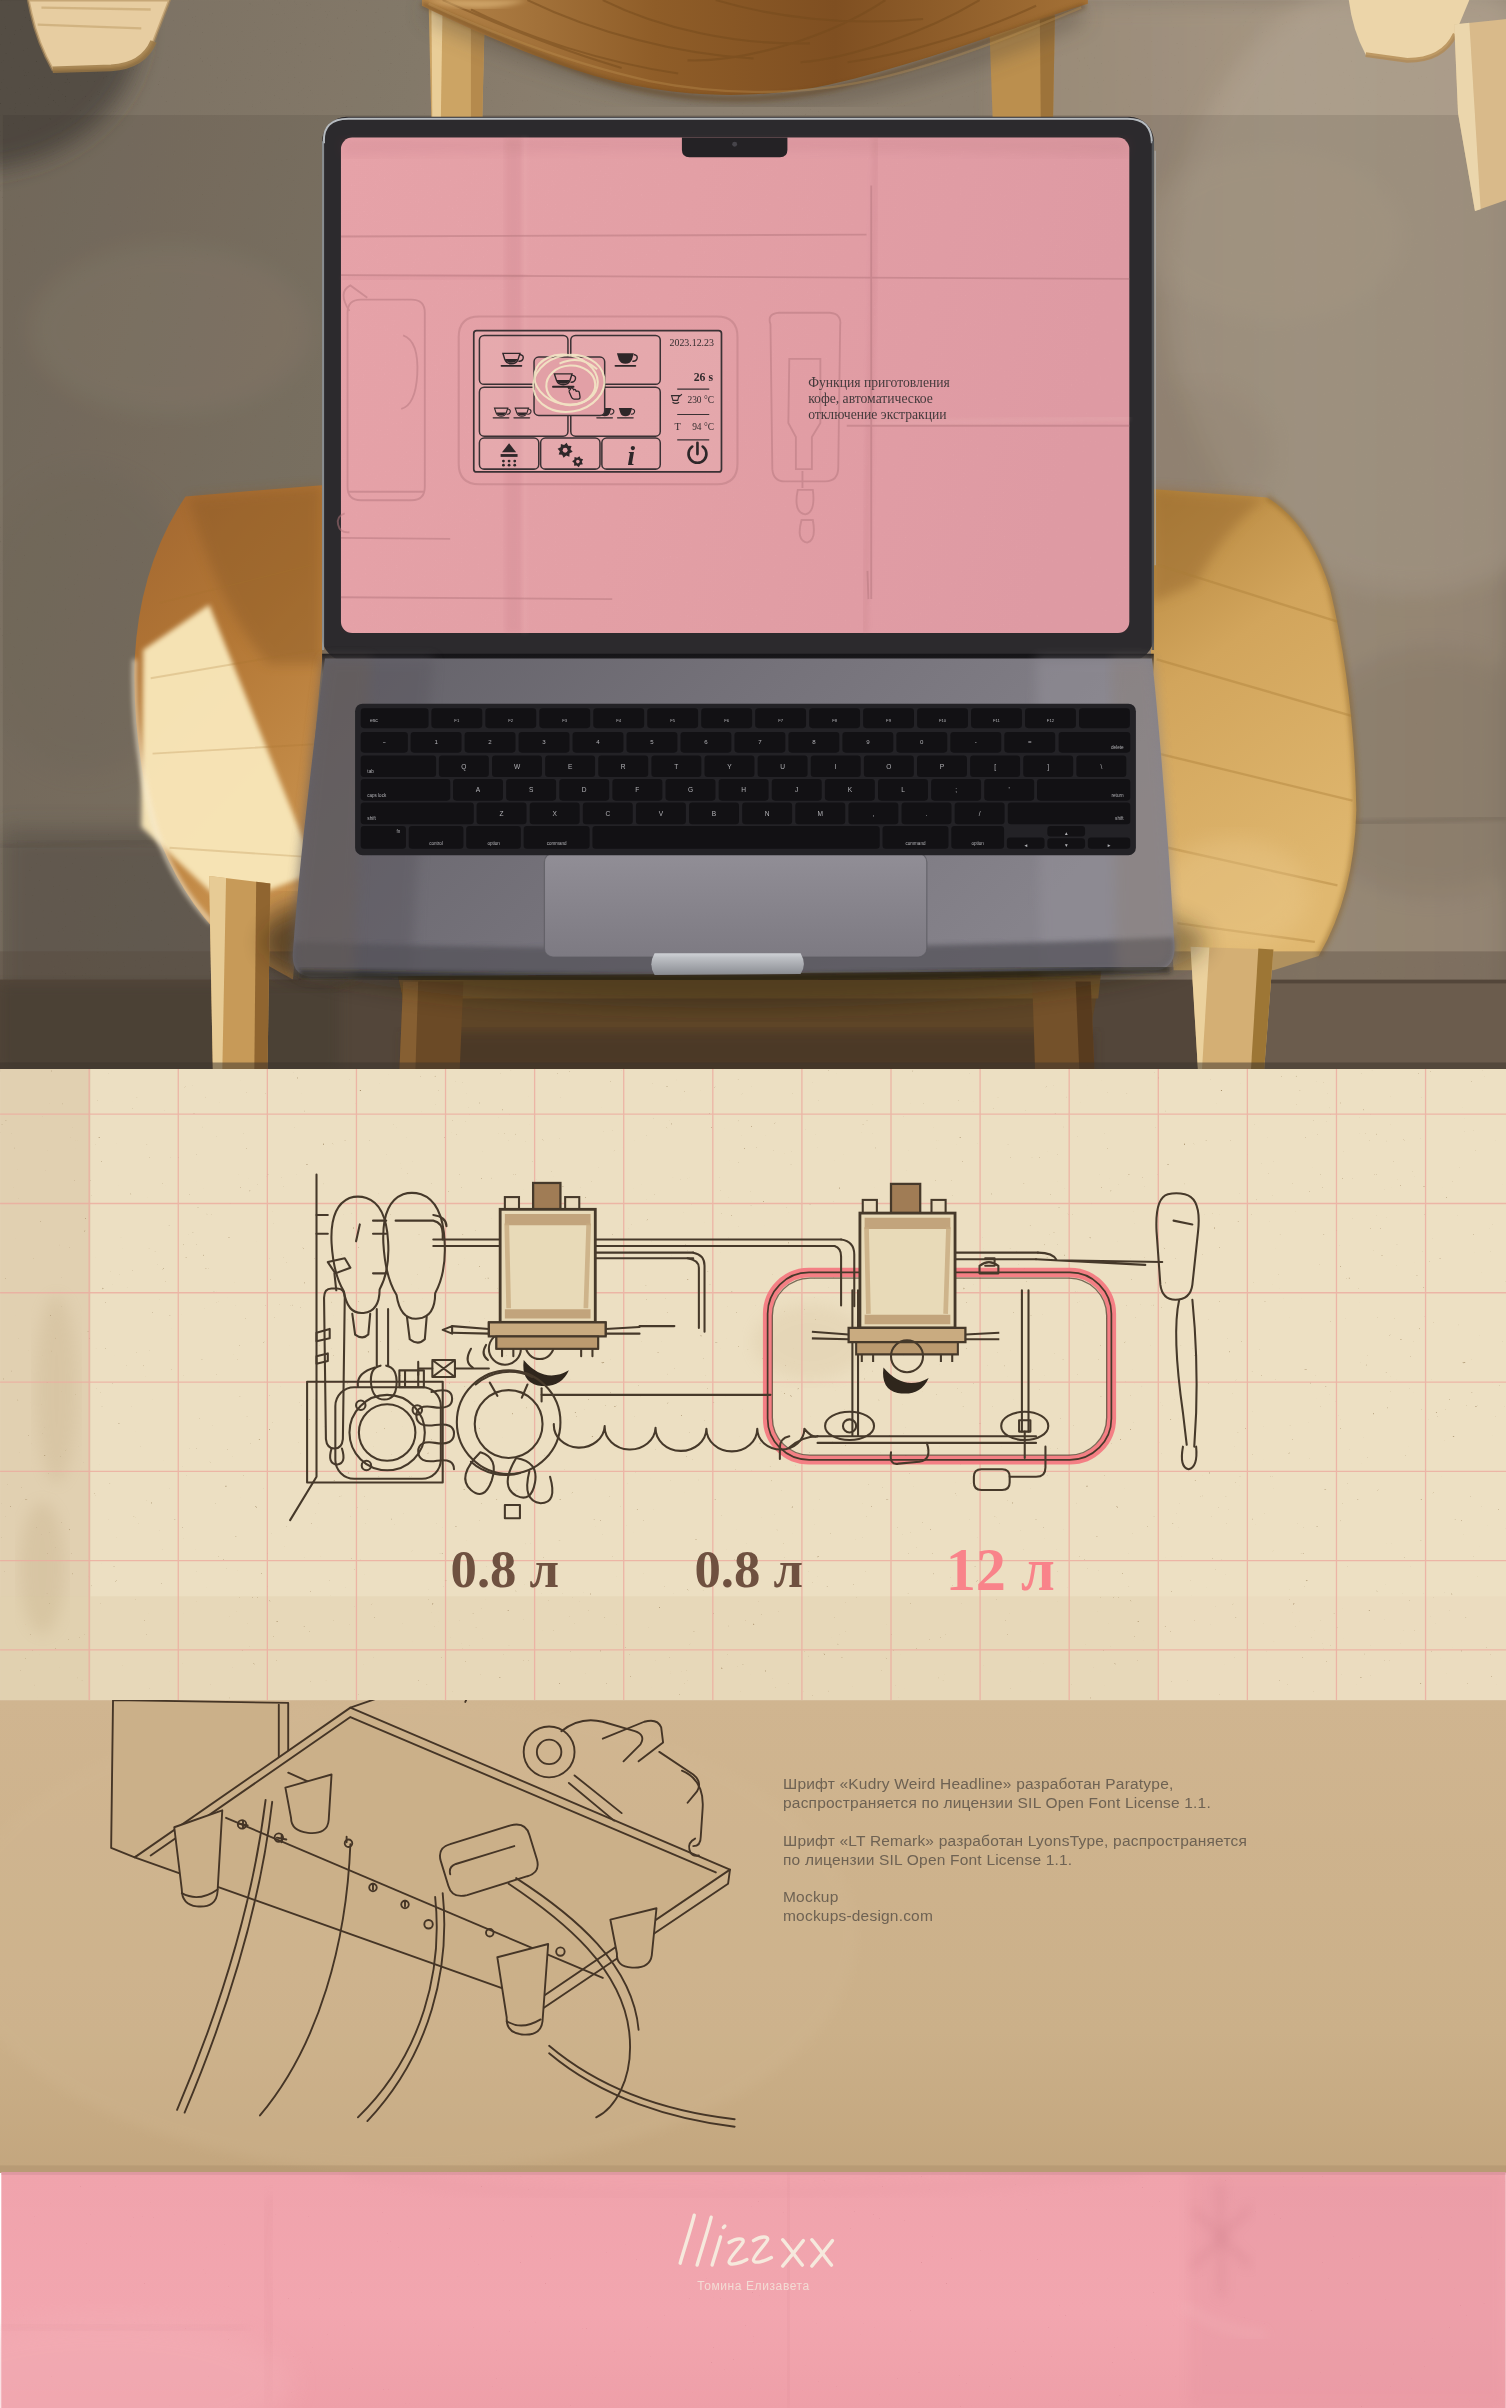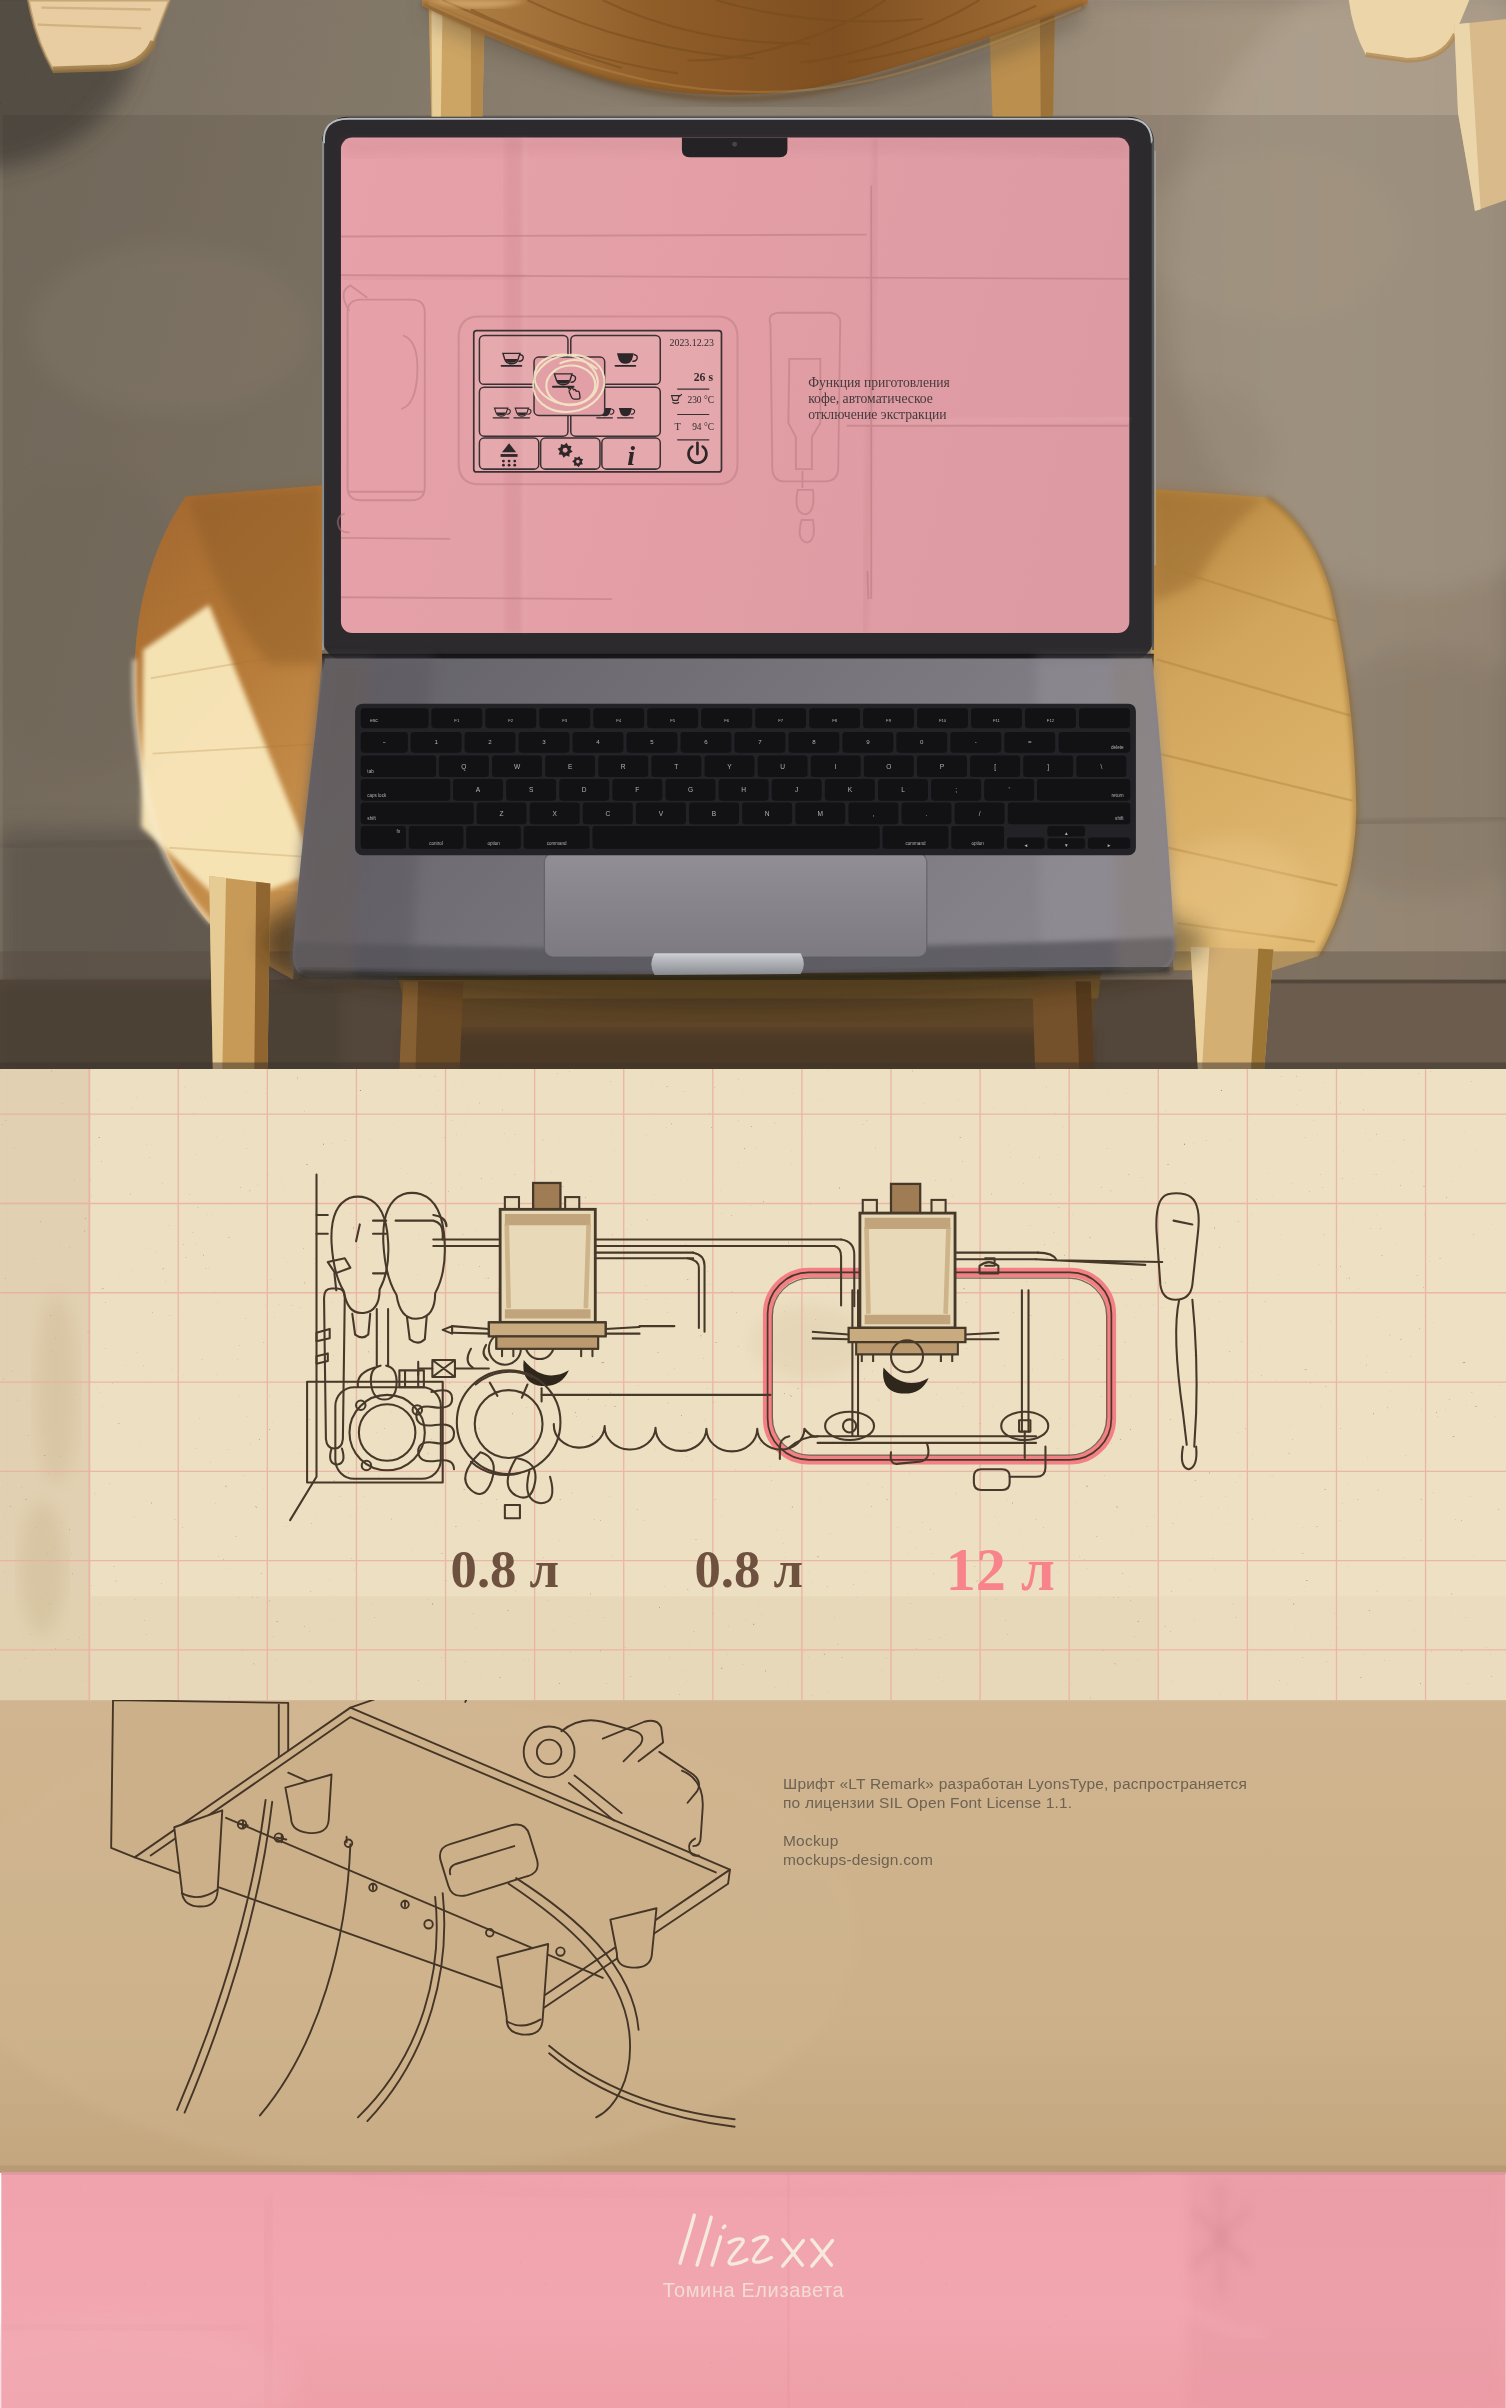--- a/index.html
+++ b/index.html
@@ -1,20 +1,20 @@
 <!DOCTYPE html>
 <html lang="ru" style="font-size:15px"><head><meta charset="utf-8">
 <style>
 html,body{margin:0;padding:0;background:#fff}
 body{width:1507px;height:2409px;font-family:"Liberation Sans",sans-serif;overflow:hidden}
 .page{position:relative;width:1507px;height:2409px;overflow:hidden}
 .sec{position:absolute;left:0;width:1507px}
 .cred{position:absolute;left:783px;top:1774px;width:537px;color:#6e6253;font-size:15.5px;line-height:19.3px;letter-spacing:0.2px}
 .cred p{margin:0 0 18px 0}
-.footname{position:absolute;left:0;top:2279px;width:1507px;text-align:center;color:#f3dcd5;font-size:20px;letter-spacing:0.6px}
+.footname{position:absolute;left:0;top:2279px;width:1507px;text-align:center;color:#f3dcd5;font-size:12px;letter-spacing:0.6px}
 </style></head><body>
 <div class="page">
 
 <svg class="sec" style="top:0" width="1507" height="1072" viewBox="0 0 1600 1138">
 <defs>
 <linearGradient id="concG" x1="0" y1="0" x2="1" y2="0.18">
 <stop offset="0" stop-color="#665c4e"></stop>
           <stop offset="0.28" stop-color="#716656"></stop>
 <stop offset="0.55" stop-color="#83766500"></stop>
           <stop offset="0.56" stop-color="#83766500"></stop>
@@ -778,20 +778,21 @@
 <path d="M540,2000 C600,2040 660,2090 668,2157 C674,2210 650,2240 633,2248"></path>
 <path d="M548,1994 C610,2034 672,2086 678,2155"></path>
 <path d="M583,2172 C640,2220 710,2242 780,2250 M583,2180 C640,2228 714,2250 780,2258"></path>
 <path d="M462,2014 C470,2090 450,2180 380,2248 M470,2010 C478,2088 458,2180 390,2252"></path>
 </g>
 
 <rect x="0" y="494" width="1600" height="8" fill="#ab8f6b" opacity="0.45"></rect>
 </svg>
 
 <div class="cred">
+<p>Шрифт «Kudry Weird Headline» разработан Paratype,<br>распространяется по лицензии SIL Open Font License 1.1.</p>
 <p>Шрифт «LT Remark» разработан LyonsType, распространяется<br>по лицензии SIL Open Font License 1.1.</p>
 <p>Mockup<br>mockups-design.com</p>
 </div>
 
 <svg class="sec" style="top:2172px" width="1507" height="236" viewBox="0 0 1600 251">
 <defs>
 <linearGradient id="fpink" x1="0" y1="0" x2="0" y2="1">
 <stop offset="0" stop-color="#f0a3ac"></stop>
           <stop offset="0.6" stop-color="#f2a6af"></stop>
           <stop offset="1" stop-color="#ee9fa8"></stop>

